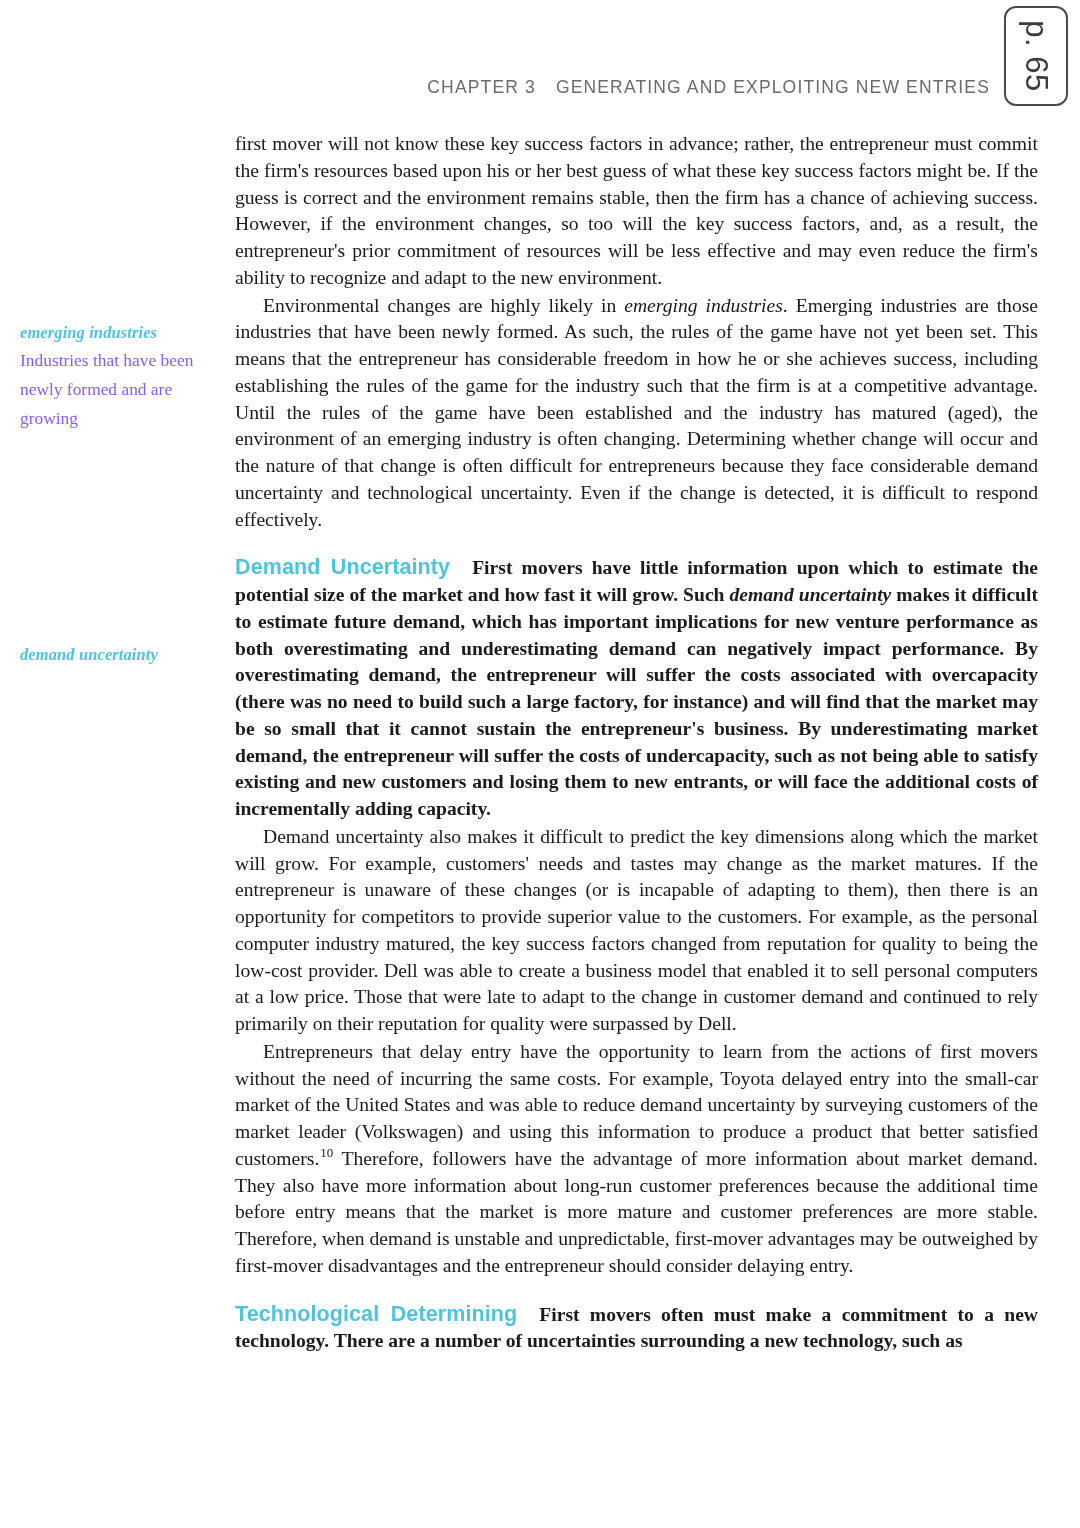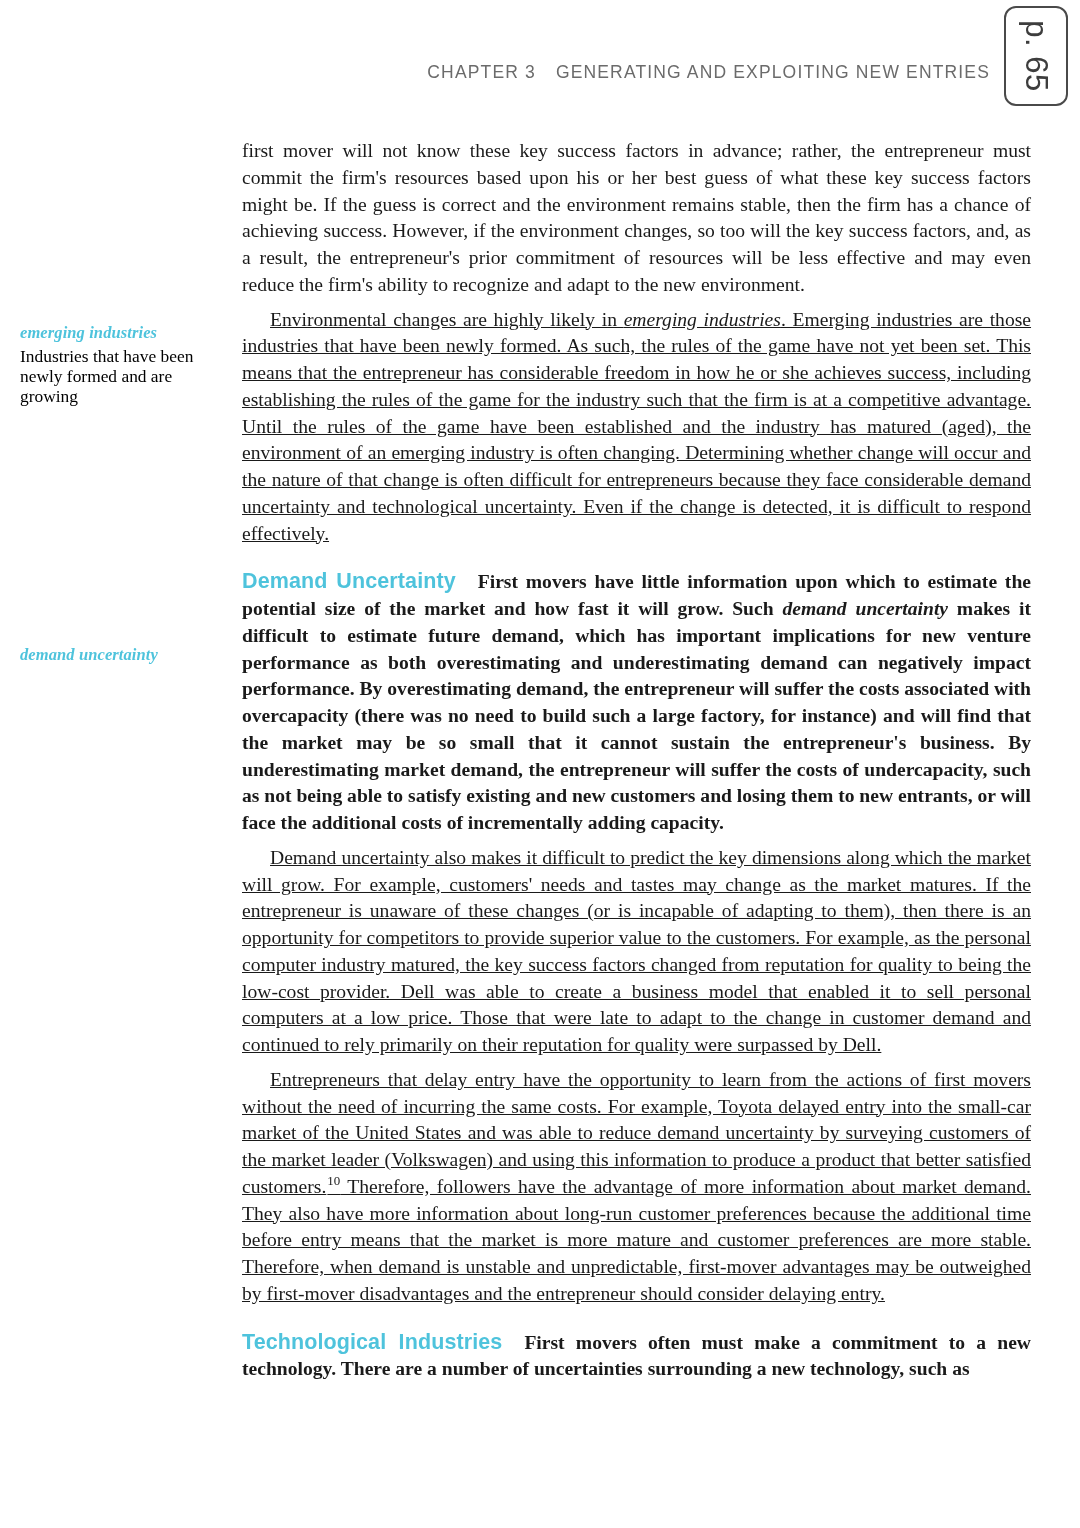--- a/index.html
+++ b/index.html
@@ -12,21 +12,21 @@
     height: 1528px;
     position: relative;
     font-family: "Liberation Serif", "DejaVu Serif", serif;
     color: #1a1a1a;
     overflow: hidden;
   }
 
   
   #running-head {
     position: absolute;
-    top: 62px;
+    top: 77px;
     left: 0;
     width: 990px;
     text-align: right;
     font-family: "Liberation Sans", "DejaVu Sans", sans-serif;
     font-size: 17.5px;
     letter-spacing: 1.15px;
     color: #6b6b6b;
     white-space: nowrap;
   }
   #running-head .chap-label {
@@ -64,26 +64,25 @@
     left: 234px;
     top: 130px;
     width: 805px;
     font-size: 19.6px;
     line-height: 26.75px;
     text-align: justify;
     text-justify: inter-word;
     color: #1a1a1a;
   }
   #main-column p {
-    margin: 8px;
+    margin: 1px;
     hyphens: manual;
   }
   .para-indent {
     text-indent: 28px;
-    text-decoration: underline;
   }
   .para-gap {
     margin-top: 21px !important;
     font-weight: bold;
   }
   .inline-italic {
     font-style: italic;
   }
   .run-in-heading {
     font-family: "Liberation Sans", "DejaVu Sans", sans-serif;
@@ -115,22 +114,22 @@
     font-weight: bold;
     font-size: 16.5px;
     color: #4ec3dc;
     line-height: 22px;
     margin-bottom: 2px;
     letter-spacing: 0.1px;
   }
   .margin-note .definition {
     display: block;
     font-size: 17.4px;
-    line-height: 20px;
-    color: #000000;
+    line-height: 29px;
+    color: #8b5cf6;
   }
   #margin-note-emerging { top: 322px; }
   #margin-note-demand   { top: 644px; }
 </style>
 </head>
 <body>
 
 <div id="running-head">
   <span class="chap-label">CHAPTER 3</span><span>GENERATING AND EXPLOITING NEW ENTRIES</span>
 </div>
@@ -164,16 +163,16 @@
 
   <p class="para-indent">
     <span>Demand uncertainty also makes it difficult to predict the key dimensions along which the market will grow. For example, customers' needs and tastes may change as the market matures. If the entrepreneur is unaware of these changes (or is incapable of adapting to them), then there is an opportunity for competitors to provide superior value to the customers. For example, as the personal computer industry matured, the key success factors changed from reputation for quality to being the low-cost provider. Dell was able to create a business model that enabled it to sell personal computers at a low price. Those that were late to adapt to the change in customer demand and continued to rely primarily on their reputation for quality were surpassed by Dell.</span>
   </p>
 
   <p class="para-indent">
     <span>Entrepreneurs that delay entry have the opportunity to learn from the actions of first movers without the need of incurring the same costs. For example, Toyota delayed entry into the small-car market of the United States and was able to reduce demand uncertainty by surveying customers of the market leader (Volkswagen) and using this information to produce a product that better satisfied customers.</span><sup class="footnote-ref">10</sup><span> Therefore, followers have the advantage of more information about market demand. They also have more information about long-run customer preferences because the additional time before entry means that the market is more mature and customer preferences are more stable. Therefore, when demand is unstable and unpredictable, first-mover advantages may be outweighed by first-mover disadvantages and the entrepreneur should consider delaying entry.</span>
   </p>
 
   <p class="para-gap">
-    <span class="run-in-heading">Technological Industries</span><span class="run-in-spacer"></span><span>First movers often must make a commitment to a new technology. There are a number of uncertainties surrounding a new technology, such as</span>
+    <span class="run-in-heading">Technological Determining</span><span class="run-in-spacer"></span><span>First movers often must make a commitment to a new technology. There are a number of uncertainties surrounding a new technology, such as</span>
   </p>
 
 </div>
 
 </body></html>

